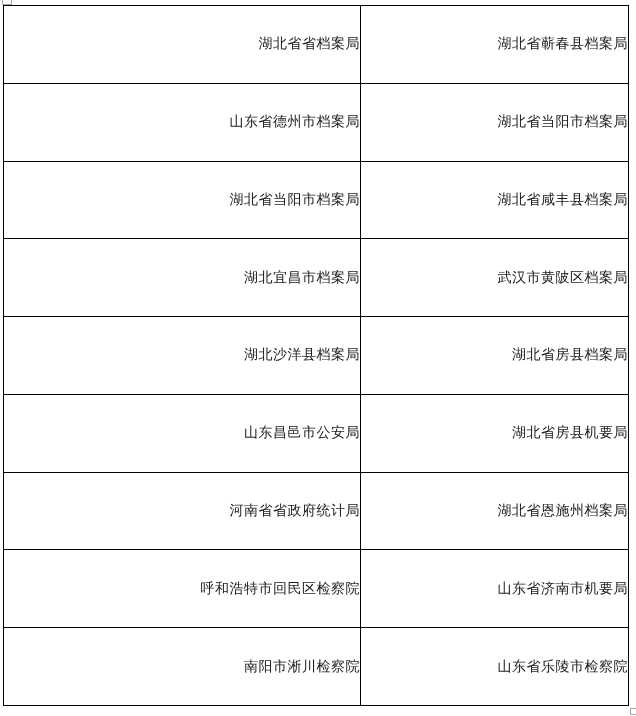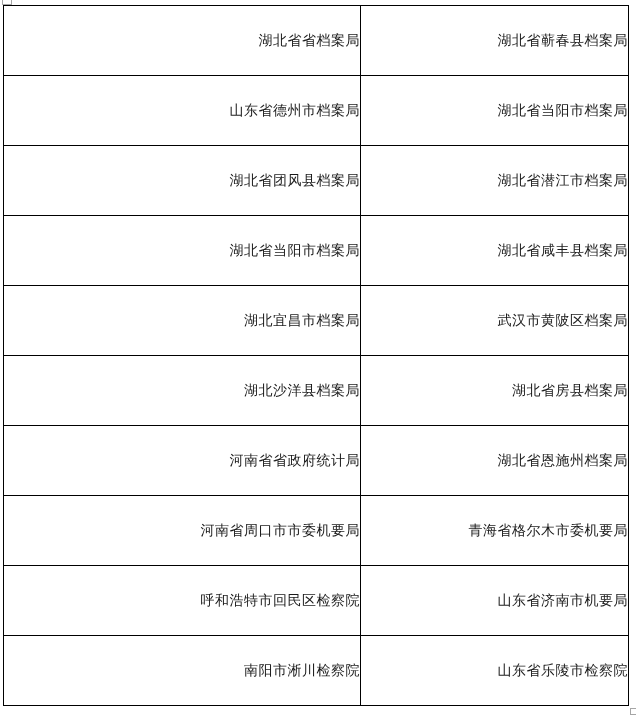--- a/index.html
+++ b/index.html
@@ -57,42 +57,38 @@
     <tbody>
       <tr>
         <td>湖北省省档案局</td>
         <td>湖北省蕲春县档案局</td>
       </tr>
       <tr>
         <td>山东省德州市档案局</td>
         <td>湖北省当阳市档案局</td>
       </tr>
       <tr>
-        <td>湖北省团风县档案局</td>
-        <td>湖北省潜江市档案局</td>
-      </tr>
-      <tr>
         <td>湖北省当阳市档案局</td>
         <td>湖北省咸丰县档案局</td>
       </tr>
       <tr>
         <td>湖北宜昌市档案局</td>
         <td>武汉市黄陂区档案局</td>
       </tr>
       <tr>
         <td>湖北沙洋县档案局</td>
         <td>湖北省房县档案局</td>
       </tr>
       <tr>
+        <td>山东昌邑市公安局</td>
+        <td>湖北省房县机要局</td>
+      </tr>
+      <tr>
         <td>河南省省政府统计局</td>
         <td>湖北省恩施州档案局</td>
-      </tr>
-      <tr>
-        <td>河南省周口市市委机要局</td>
-        <td>青海省格尔木市委机要局</td>
       </tr>
       <tr>
         <td>呼和浩特市回民区检察院</td>
         <td>山东省济南市机要局</td>
       </tr>
       <tr>
         <td>南阳市淅川检察院</td>
         <td>山东省乐陵市检察院</td>
       </tr>
     </tbody>

